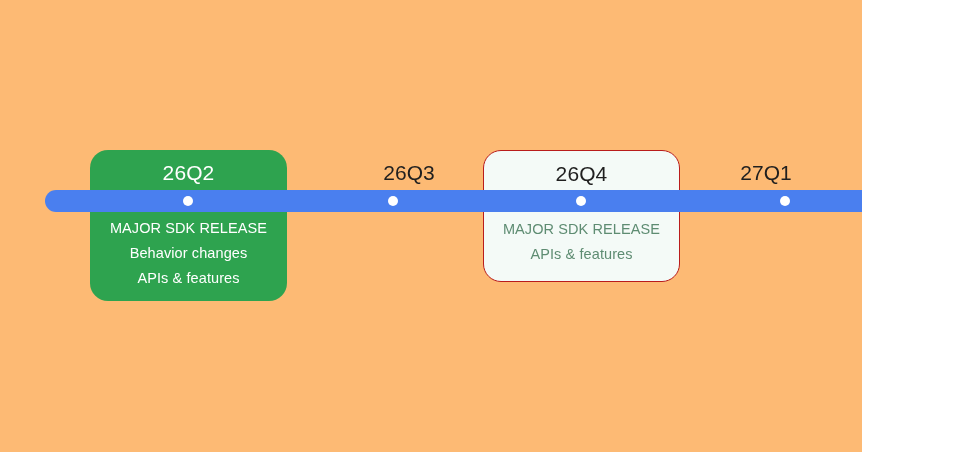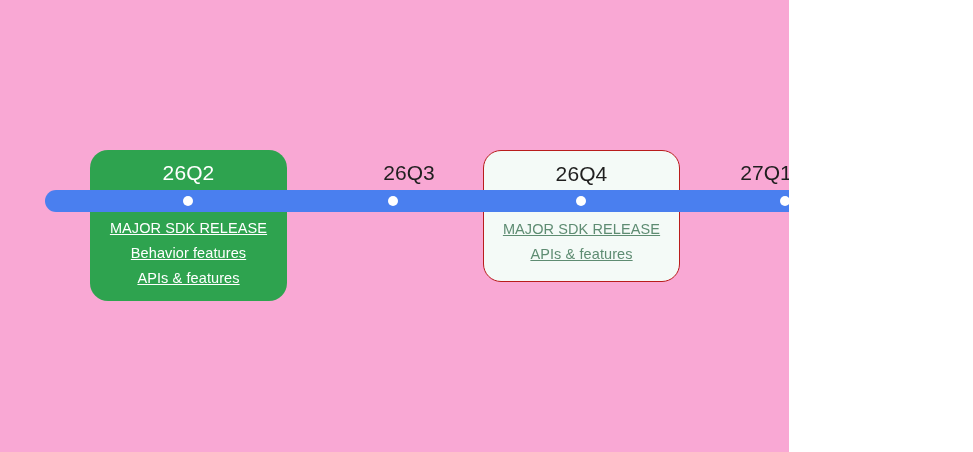--- a/index.html
+++ b/index.html
@@ -6,23 +6,23 @@
     margin: 0;
     padding: 0;
     background: #ffffff;
   }
   body {
     font-family: "Liberation Sans", sans-serif;
     -webkit-font-smoothing: antialiased;
   }
   #stage {
     position: relative;
-    width: 789px;
+    width: 862px;
     height: 452px;
-    background: #f9a8d4;
+    background: #fdba74;
     overflow: hidden;
   }
 
   
   .card {
     position: absolute;
     box-sizing: border-box;
     border-radius: 18px;
     text-align: center;
   }
@@ -54,21 +54,20 @@
     left: 0;
     right: 0;
   }
   .card.filled .body { top: 66px; }
   .card.outlined .body { top: 66px; }
   .card .body .line {
     font-size: 14.5px;
     line-height: 25px;
     letter-spacing: 0.1px;
     white-space: nowrap;
-    text-decoration: underline;
   }
   .card.filled .body .line { color: #ffffff; }
   .card.outlined .body .line { color: #5E8C72; }
 
   
   #timeline-bar {
     position: absolute;
     left: 45px;
     top: 190px;
     width: 880px;
@@ -102,21 +101,21 @@
 </style>
 </head>
 <body>
 
 <div id="stage">
 
   <div class="card filled" style="left:90px; top:150px; width:197px; height:151px;">
     <div class="period">26Q2</div>
     <div class="body">
       <div class="line">MAJOR SDK RELEASE</div>
-      <div class="line">Behavior features</div>
+      <div class="line">Behavior changes</div>
       <div class="line">APIs &amp; features</div>
     </div>
   </div>
 
   <div class="card outlined" style="left:483px; top:150px; width:197px; height:132px;">
     <div class="period">26Q4</div>
     <div class="body">
       <div class="line">MAJOR SDK RELEASE</div>
       <div class="line">APIs &amp; features</div>
     </div>

